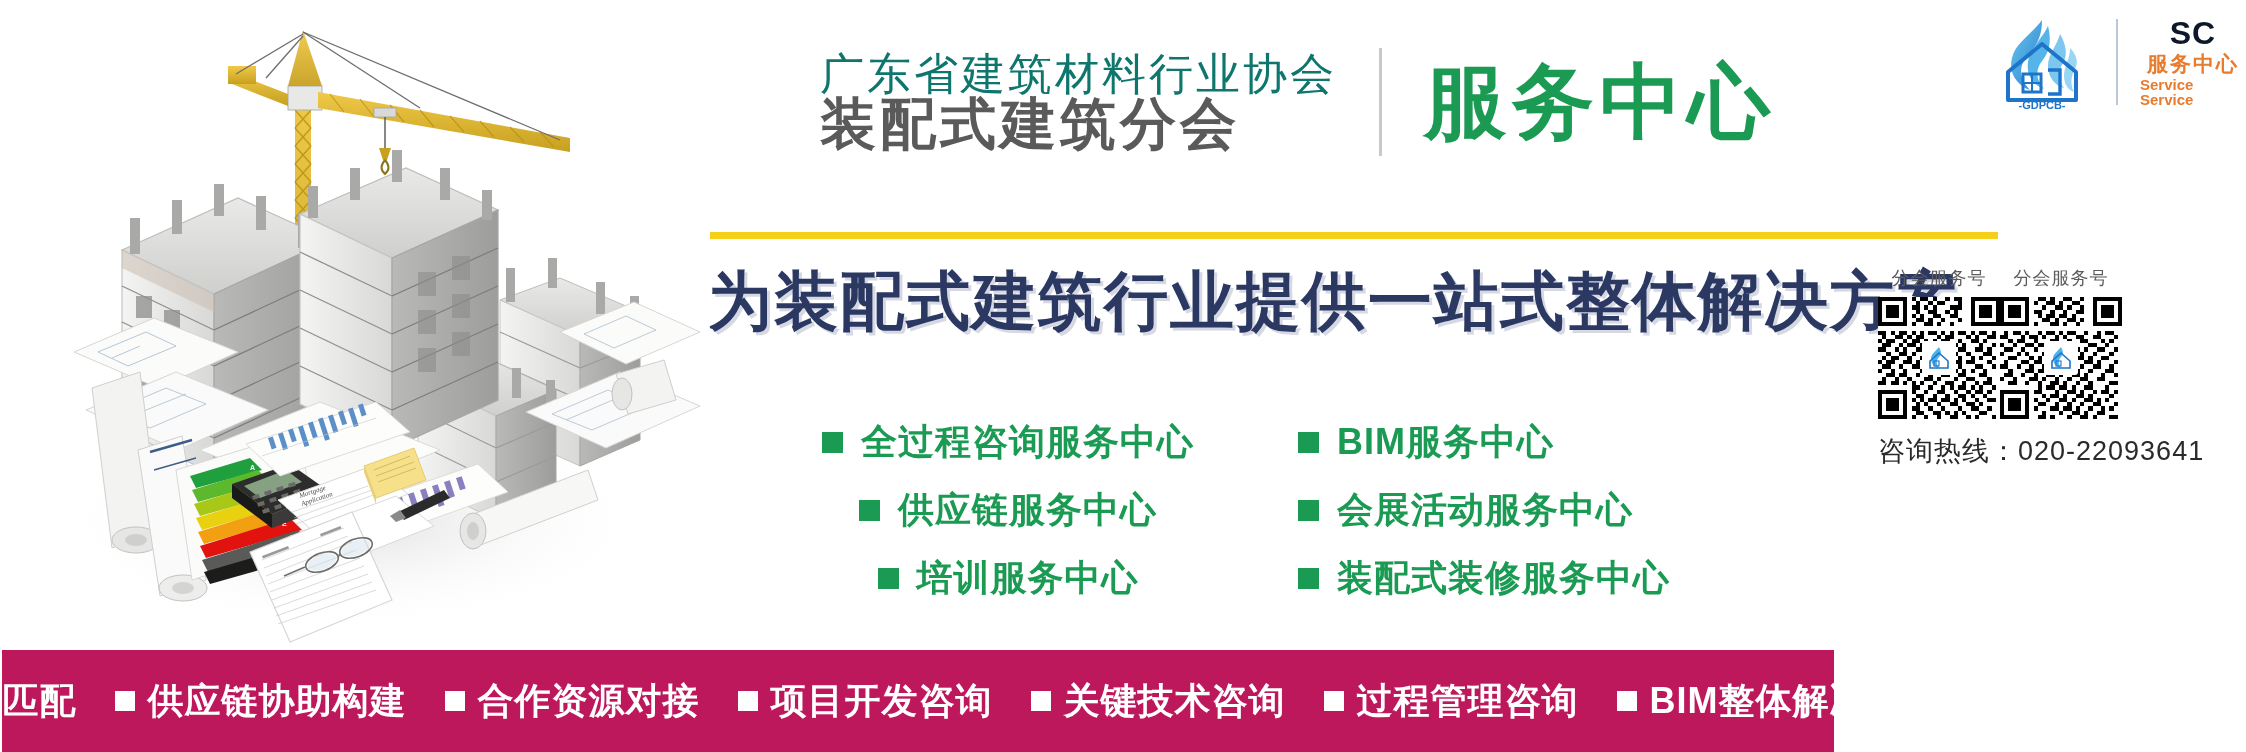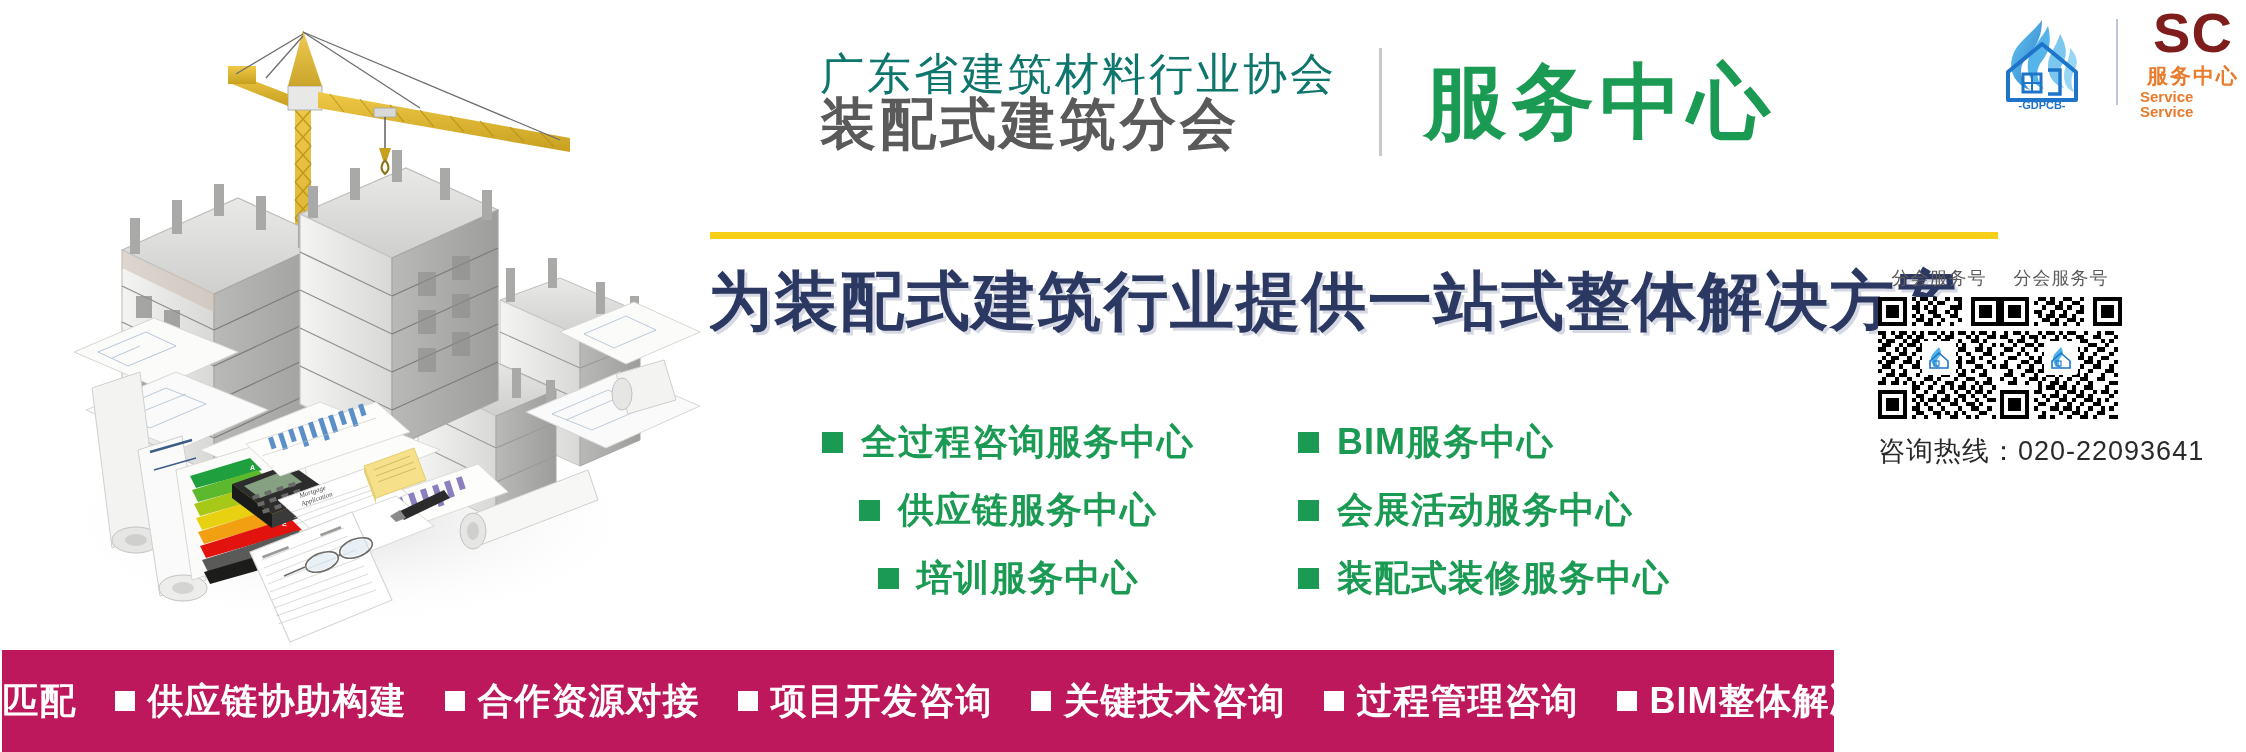--- a/index.html
+++ b/index.html
@@ -109,21 +109,21 @@
   }
   #gdpcb-mark { width: 104px; height: 96px; flex: none; }
   #logo-divider {
     width: 2px; height: 86px;
     background: #b9c7d6;
     margin: 0 22px;
     flex: none;
   }
   #sc-mark { display: flex; flex-direction: column; align-items: center; }
   #sc-letters {
-    font-size: 56px; font-weight: 700; color: #7f1d1d;
+    font-size: 32px; font-weight: 700; color: #0f172a;
     letter-spacing: 1px; line-height: 1.0;
     font-family: "Liberation Sans", "DejaVu Sans", sans-serif;
   }
   #sc-cn {
     font-size: 21px; font-weight: 700; color: #e87b2c;
     letter-spacing: 2px; margin-top: 4px; line-height: 1.0;
   }
   #sc-en {
     font-size: 15px; font-weight: 700; color: #e87b2c;
     letter-spacing: 0px; margin-top: 3px; line-height: 1.0;

